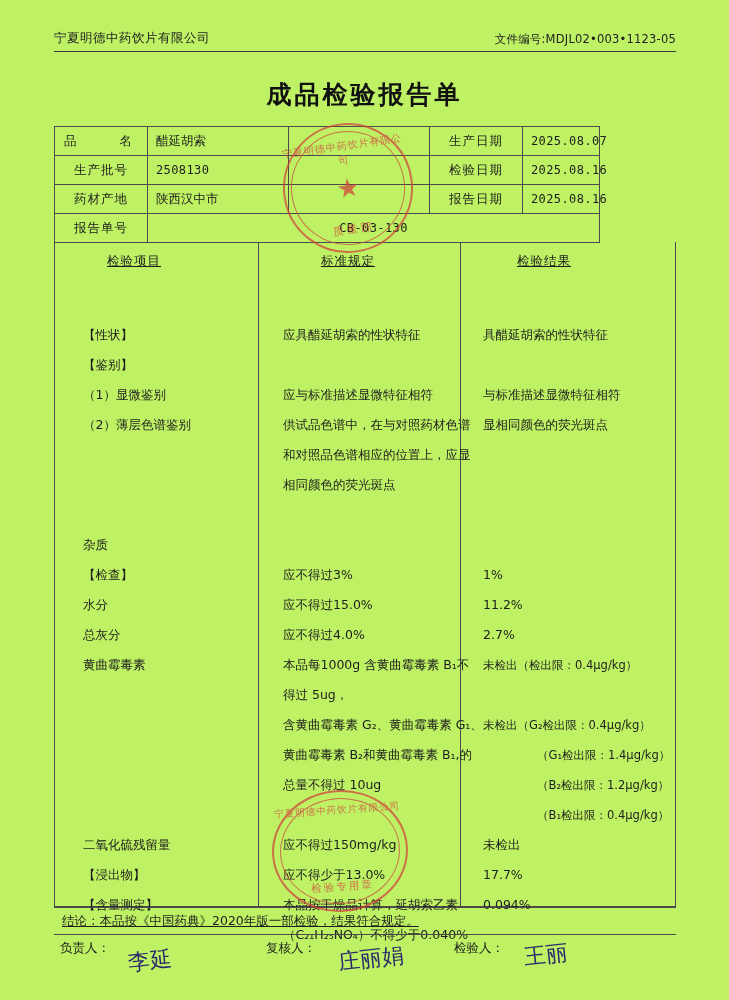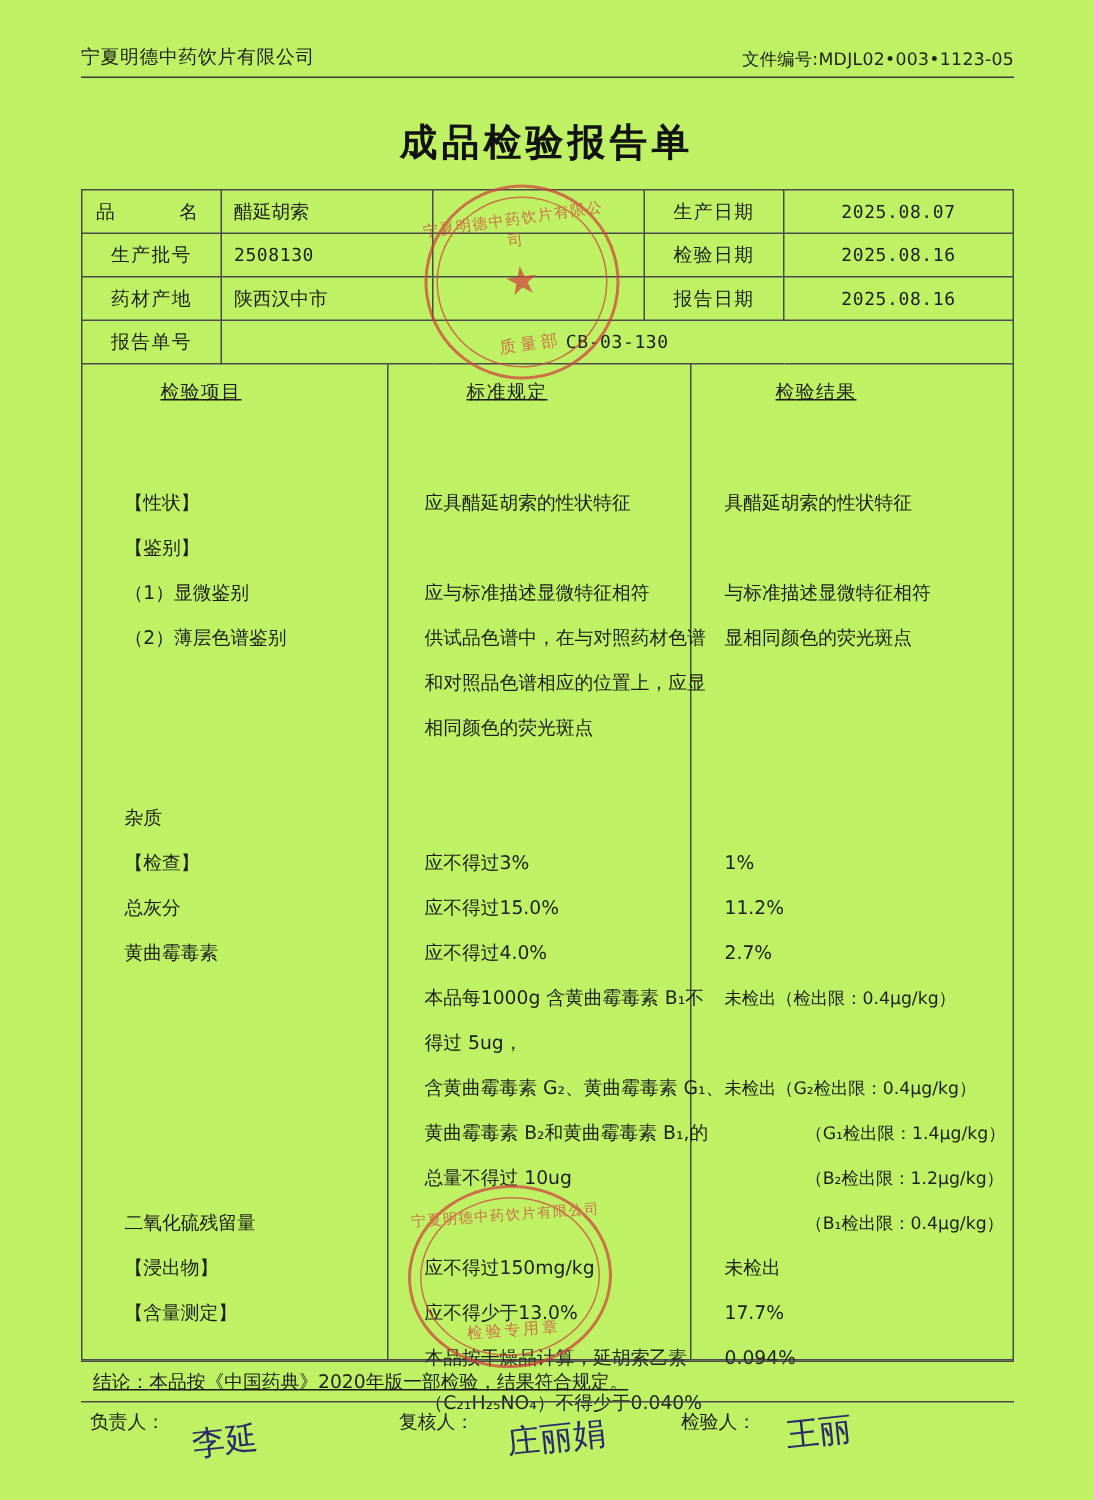--- a/index.html
+++ b/index.html
@@ -58,21 +58,21 @@
 
   
   table {
     border-collapse: collapse;
     table-layout: fixed;
   }
   .info-table {
     position: absolute;
     left: 54px;
     top: 126px;
-    width: 622px;
+    width: 546px;
     font-size: 12.5px;
   }
   .info-table td {
     border: 1px solid #4a4a4a;
     height: 28px;
     padding: 0 8px;
     vertical-align: middle;
     color: #1d1d1d;
   }
   .lbl {
@@ -128,21 +128,21 @@
     font-size: 12.5px;
     color: #1d1d1d;
     font-family: Liberation Serif, serif;
   }
   .grid-head span {
     position: absolute;
     text-decoration: underline;
     letter-spacing: 1px;
   }
   .gh1 { left: 52px; }
-  .gh2 { left: 256px; }
+  .gh2 { left: 266px; }
   .gh3 { left: 462px; }
 
   .col {
     position: absolute;
     top: 48px;
     font-size: 12.5px;
     line-height: 30px;
     color: #1d1d1d;
   }
   .col-a { left: 28px; width: 170px; }
@@ -317,20 +317,21 @@
       <div class="row gap"></div>
       <div class="row">【性状】</div>
       <div class="row">【鉴别】</div>
       <div class="row">（1）显微鉴别</div>
       <div class="row">（2）薄层色谱鉴别</div>
       <div class="row"></div>
       <div class="row"></div>
       <div class="row gap"></div>
       <div class="row">杂质</div>
       <div class="row">【检查】</div>
+      <div class="row">水分</div>
       <div class="row">总灰分</div>
       <div class="row">黄曲霉毒素</div>
       <div class="row"></div>
       <div class="row"></div>
       <div class="row"></div>
       <div class="row"></div>
       <div class="row"></div>
       <div class="row">二氧化硫残留量</div>
       <div class="row">【浸出物】</div>
       <div class="row">【含量测定】</div>

